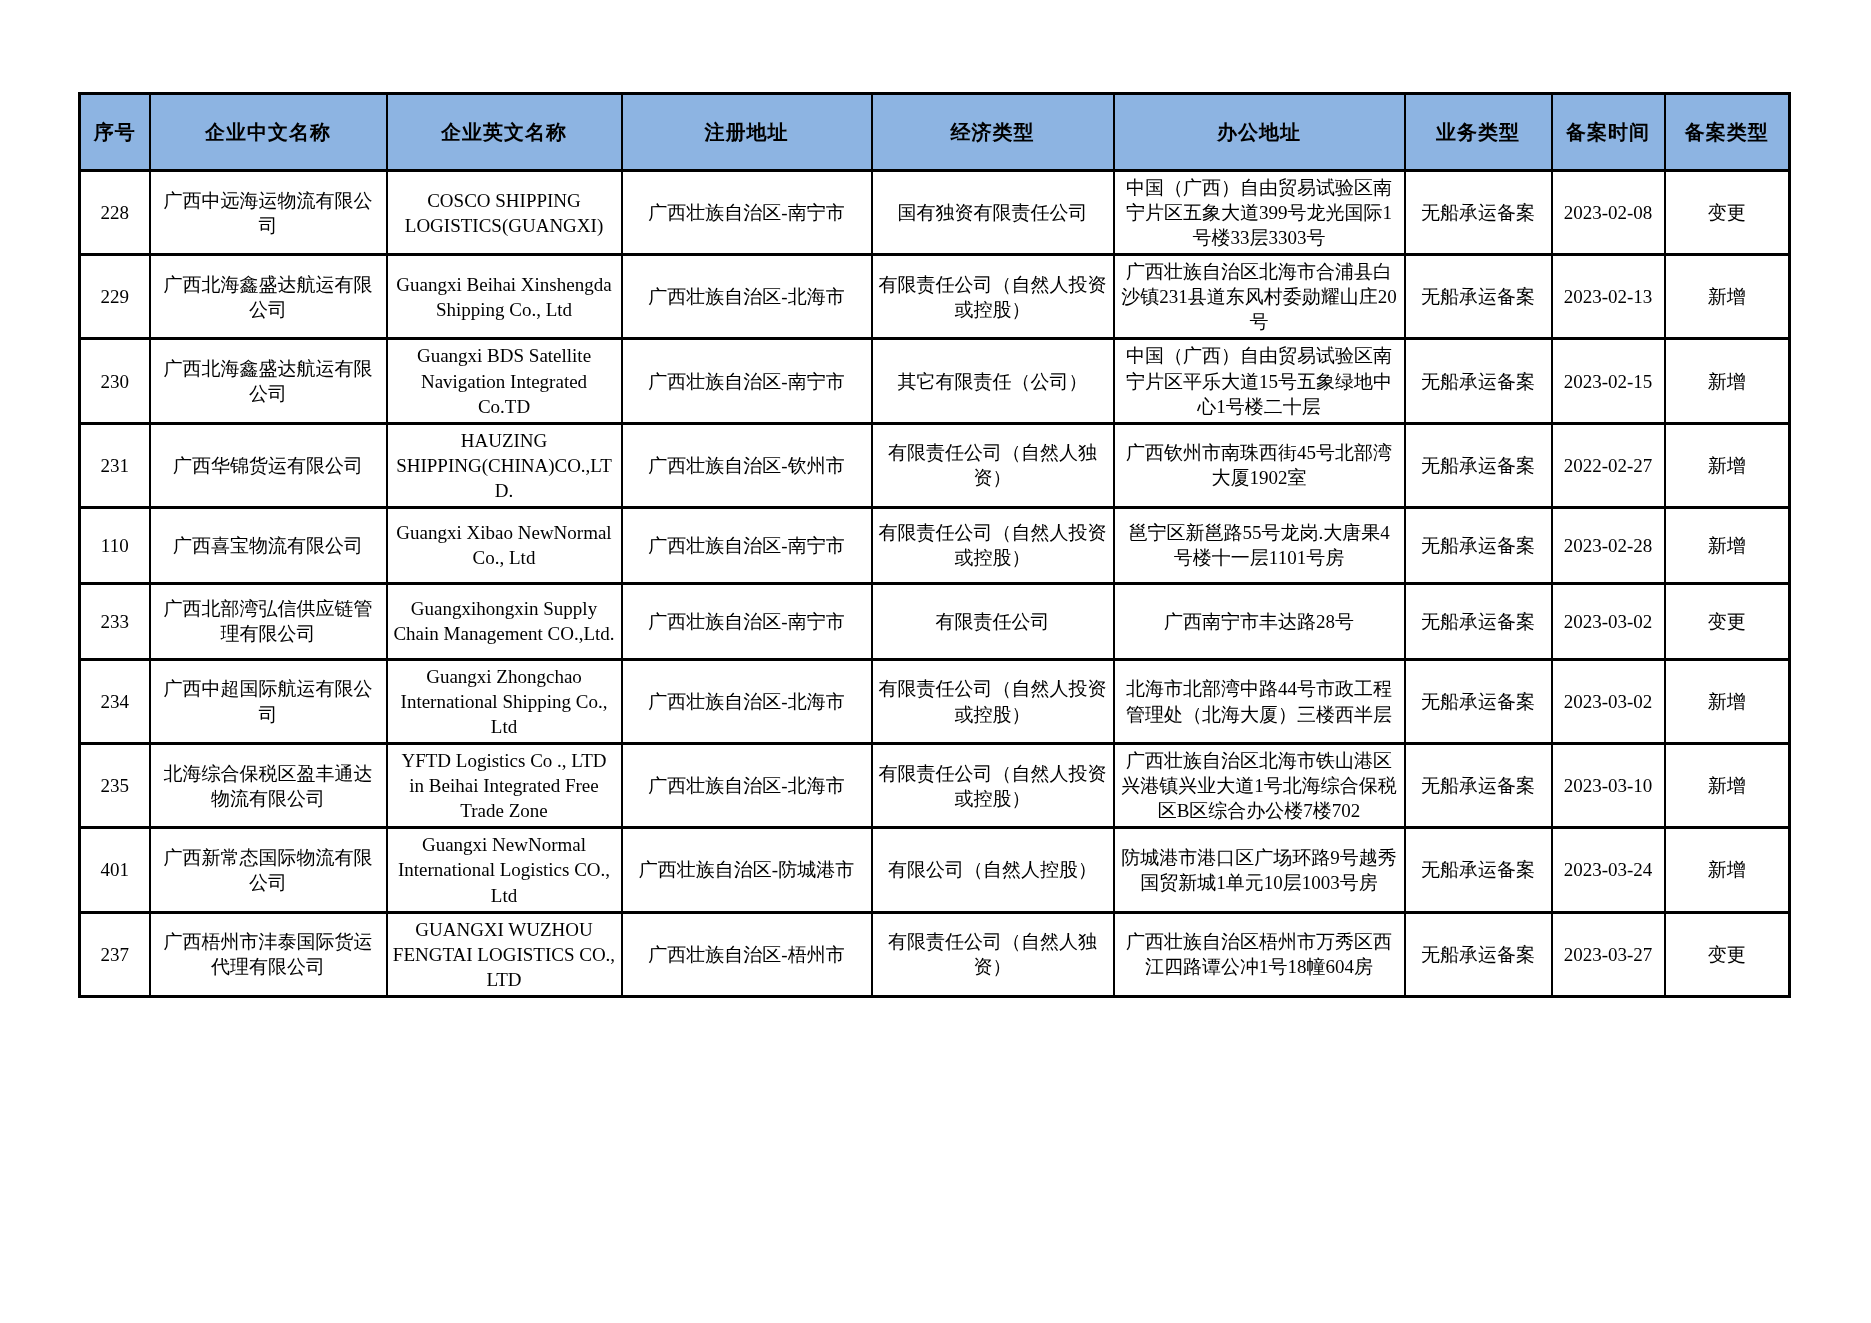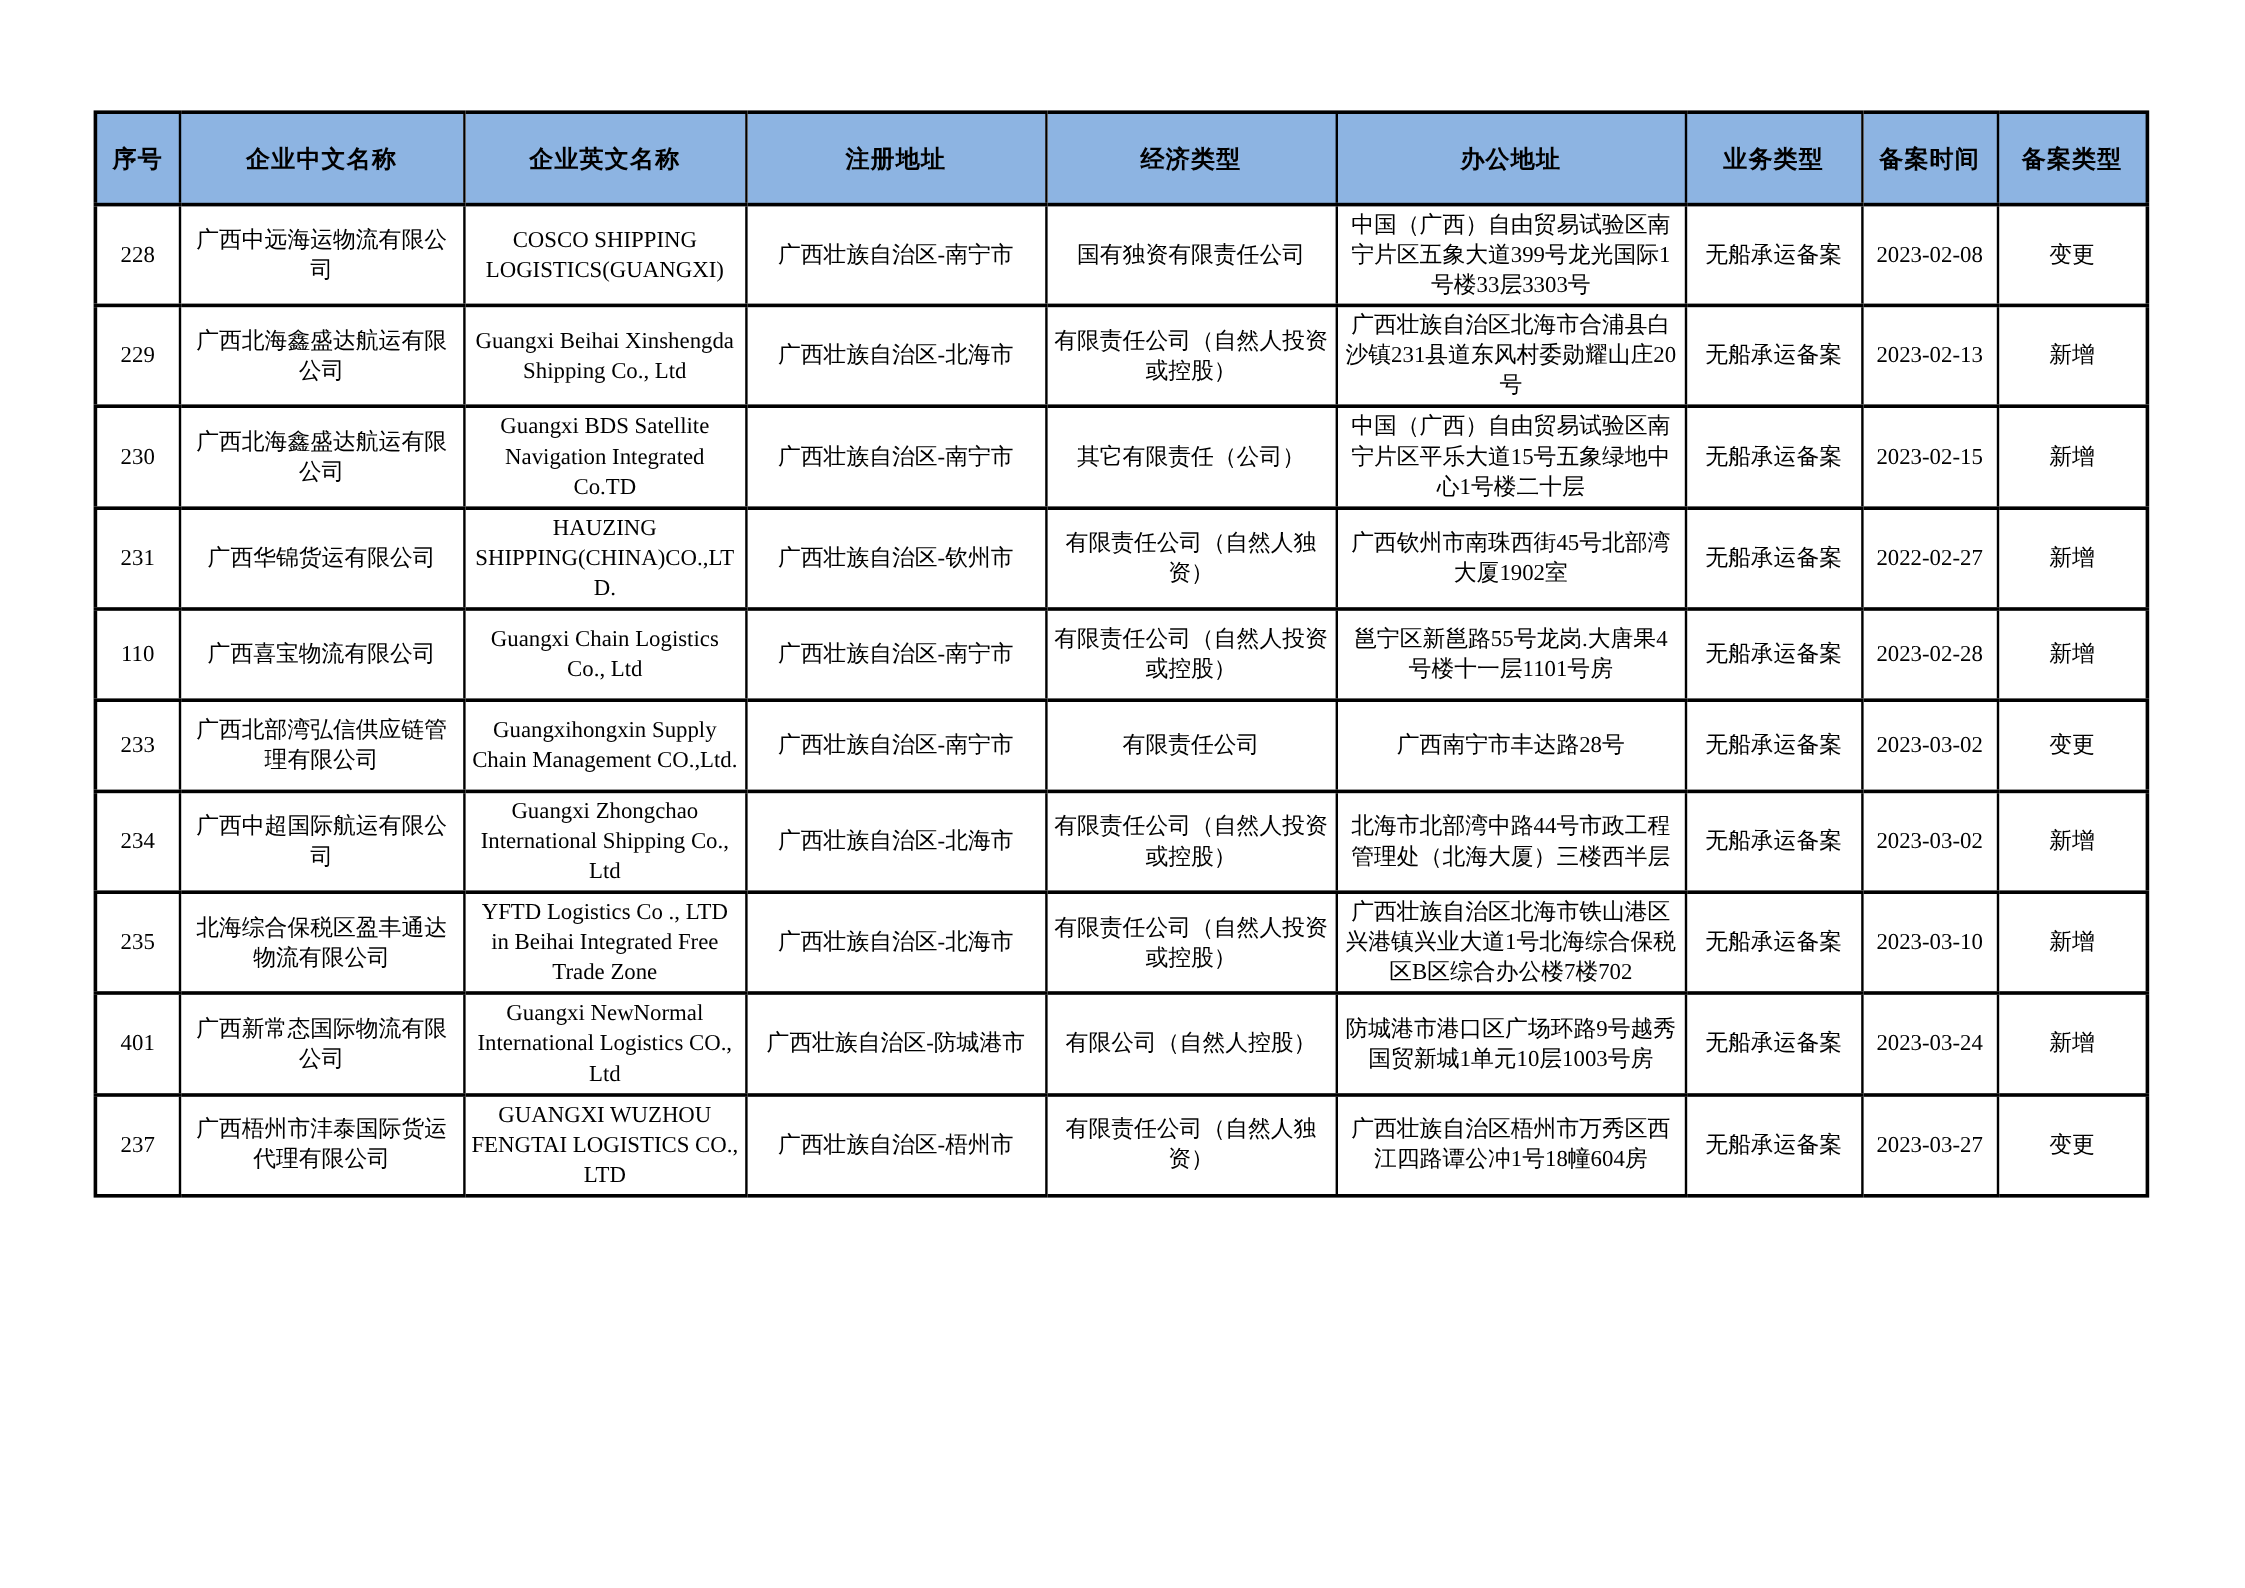--- a/index.html
+++ b/index.html
@@ -115,21 +115,21 @@
           <td class="c-reg">广西壮族自治区-钦州市</td>
           <td class="c-econ">有限责任公司（自然人独资）</td>
           <td class="c-office">广西钦州市南珠西街45号北部湾大厦1902室</td>
           <td class="c-biz">无船承运备案</td>
           <td class="c-date">2022-02-27</td>
           <td class="c-type">新增</td>
         </tr>
         <tr>
           <td class="c-no">110</td>
           <td class="c-cn">广西喜宝物流有限公司</td>
-          <td class="c-en">Guangxi Chain Logistics Co., Ltd</td>
+          <td class="c-en">Guangxi Xibao NewNormal Co., Ltd</td>
           <td class="c-reg">广西壮族自治区-南宁市</td>
           <td class="c-econ">有限责任公司（自然人投资或控股）</td>
           <td class="c-office">邕宁区新邕路55号龙岗.大唐果4号楼十一层1101号房</td>
           <td class="c-biz">无船承运备案</td>
           <td class="c-date">2023-02-28</td>
           <td class="c-type">新增</td>
         </tr>
         <tr>
           <td class="c-no">233</td>
           <td class="c-cn">广西北部湾弘信供应链管理有限公司</td>

